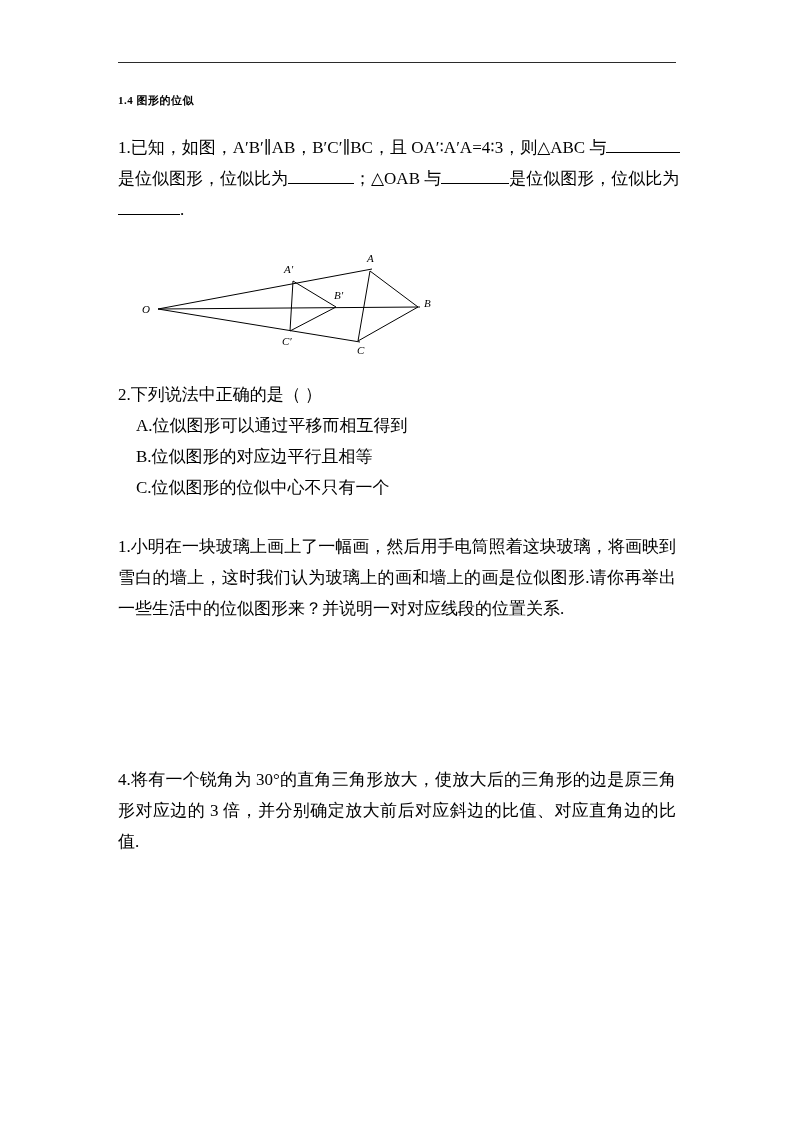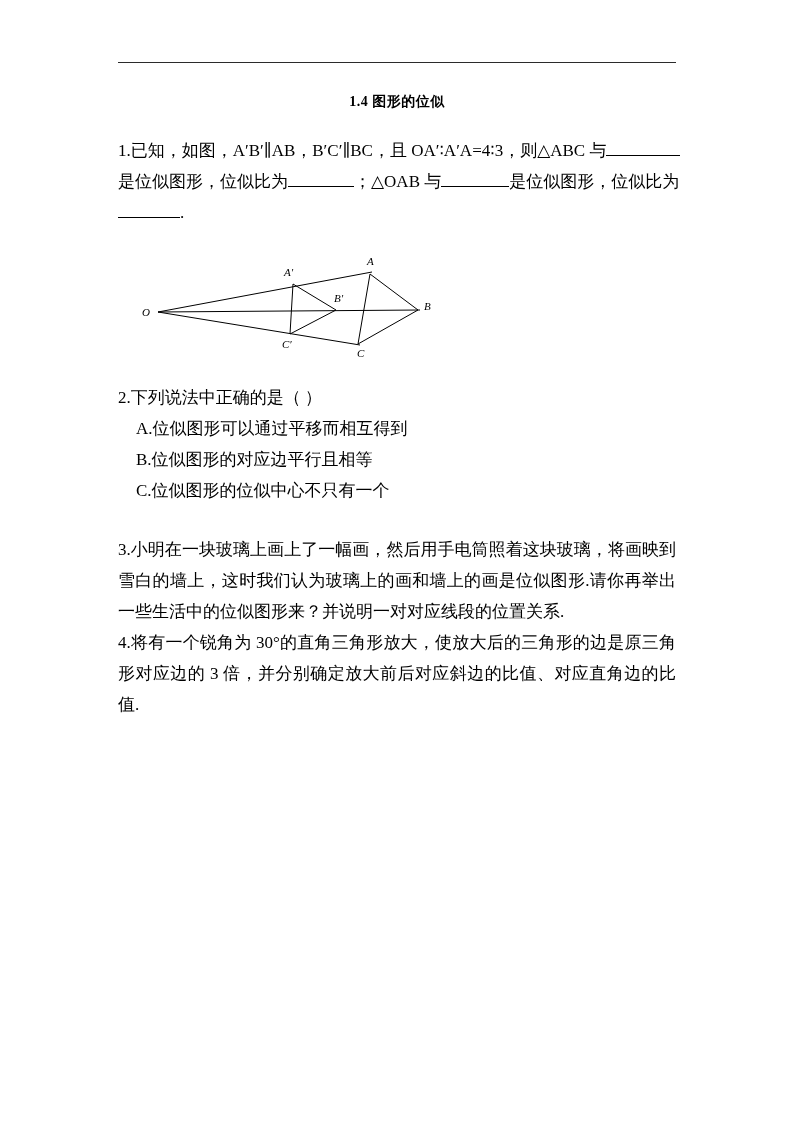--- a/index.html
+++ b/index.html
@@ -27,23 +27,22 @@
     top: 62px;
     width: 558px;
   }
   .top-rule {
     border-top: 1px solid #2b2b2b;
     width: 558px;
     height: 0;
     margin: 0;
   }
   .doc-title {
-    text-align: center;
     font-weight: bold;
-    font-size: 14px;
+    font-size: 11px;
     letter-spacing: 0.5px;
     margin-top: 30px;
     margin-bottom: 0;
     font-family: "Liberation Serif", "DejaVu Serif", serif;
   }
   .q-block {
     font-size: 17px;
     line-height: 31px;
     text-align: justify;
   }
@@ -72,20 +71,21 @@
   .q2 {
     margin-top: 22px;
   }
   .q2 .opt {
     padding-left: 18px;
   }
   .q3 {
     margin-top: 28px;
   }
   .q4 {
+    margin-top: 140px;
   }
 </style>
 </head>
 <body>
 
 <div class="page">
   <div class="content">
 
     <div class="top-rule"></div>
 
@@ -133,21 +133,21 @@
     </div>
 
     <div class="q-block q2">
       <div>2.下列说法中正确的是（      ）</div>
       <div class="opt">A.位似图形可以通过平移而相互得到</div>
       <div class="opt">B.位似图形的对应边平行且相等</div>
       <div class="opt">C.位似图形的位似中心不只有一个</div>
     </div>
 
     <div class="q-block q3">
-      <div>3.小明在一块玻璃上画上了一幅画，然后用手电筒照着这块玻璃，将画映到雪白的墙上，这时我们认为玻璃上的画和墙上的画是位似图形.请你再举出一些生活中的位似图形来？并说明一对对应线段的位置关系.</div>
+      <div>1.小明在一块玻璃上画上了一幅画，然后用手电筒照着这块玻璃，将画映到雪白的墙上，这时我们认为玻璃上的画和墙上的画是位似图形.请你再举出一些生活中的位似图形来？并说明一对对应线段的位置关系.</div>
     </div>
 
     <div class="q-block q4">
       <div>4.将有一个锐角为 30°的直角三角形放大，使放大后的三角形的边是原三角形对应边的 3 倍，并分别确定放大前后对应斜边的比值、对应直角边的比值.</div>
     </div>
 
   </div>
 </div>
 
 </body></html>

